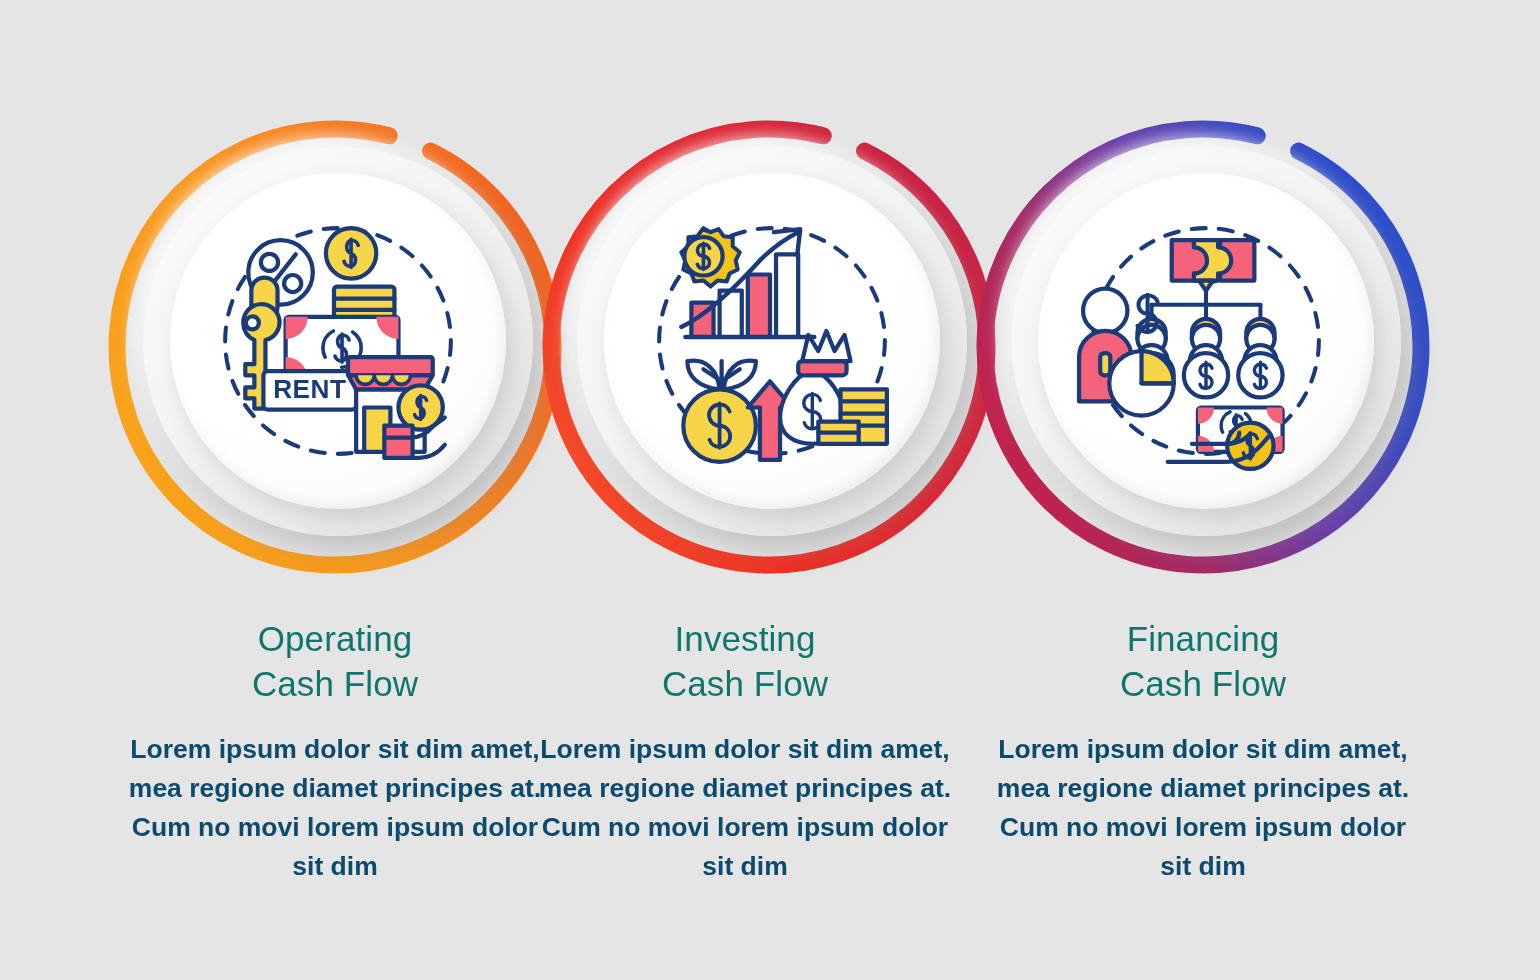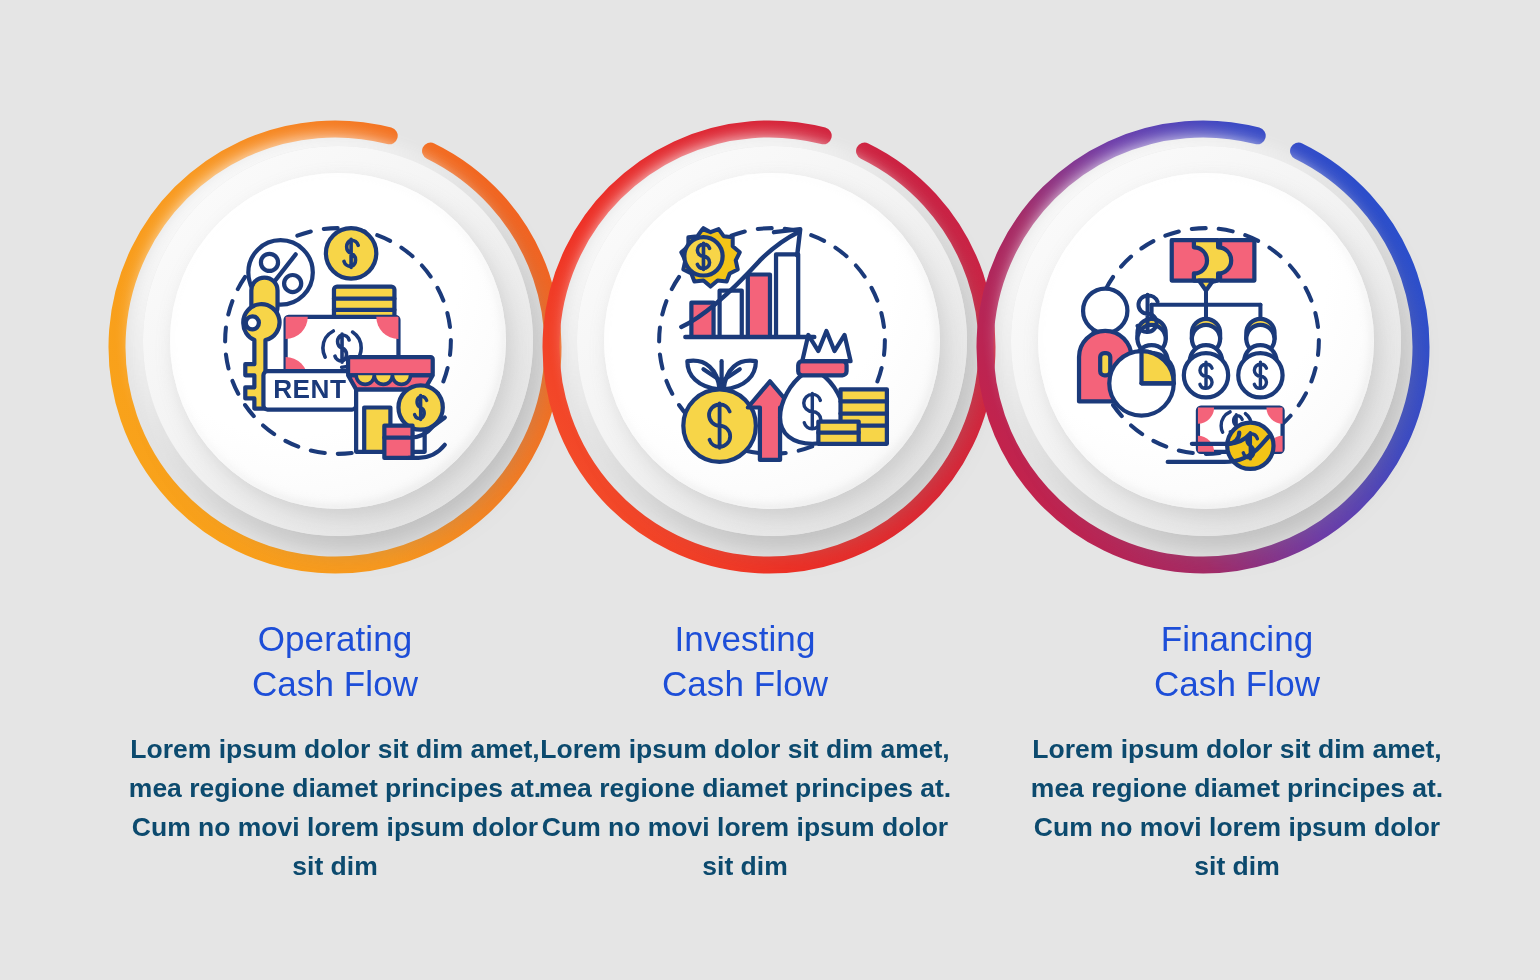--- a/index.html
+++ b/index.html
@@ -98,27 +98,27 @@
     height: 300px;
     z-index: 20;
   }
   .col {
     position: absolute;
     top: 0;
     width: 434px;
   }
   .col-1 { left: 118px; }
   .col-2 { left: 528px; }
-  .col-3 { left: 1020px; }
+  .col-3 { left: 986px; }
 
   .col-title {
     text-align: center;
     font-size: 35px;
     line-height: 45px;
-    color: #1d4ed8;
+    color: #0f766e;
     font-weight: 400;
     letter-spacing: 0.1px;
     white-space: pre-line;
   }
   .col-body {
     margin-top: 24px;
     text-align: center;
     font-size: 26.5px;
     line-height: 39px;
     color: #0c4a6e;

